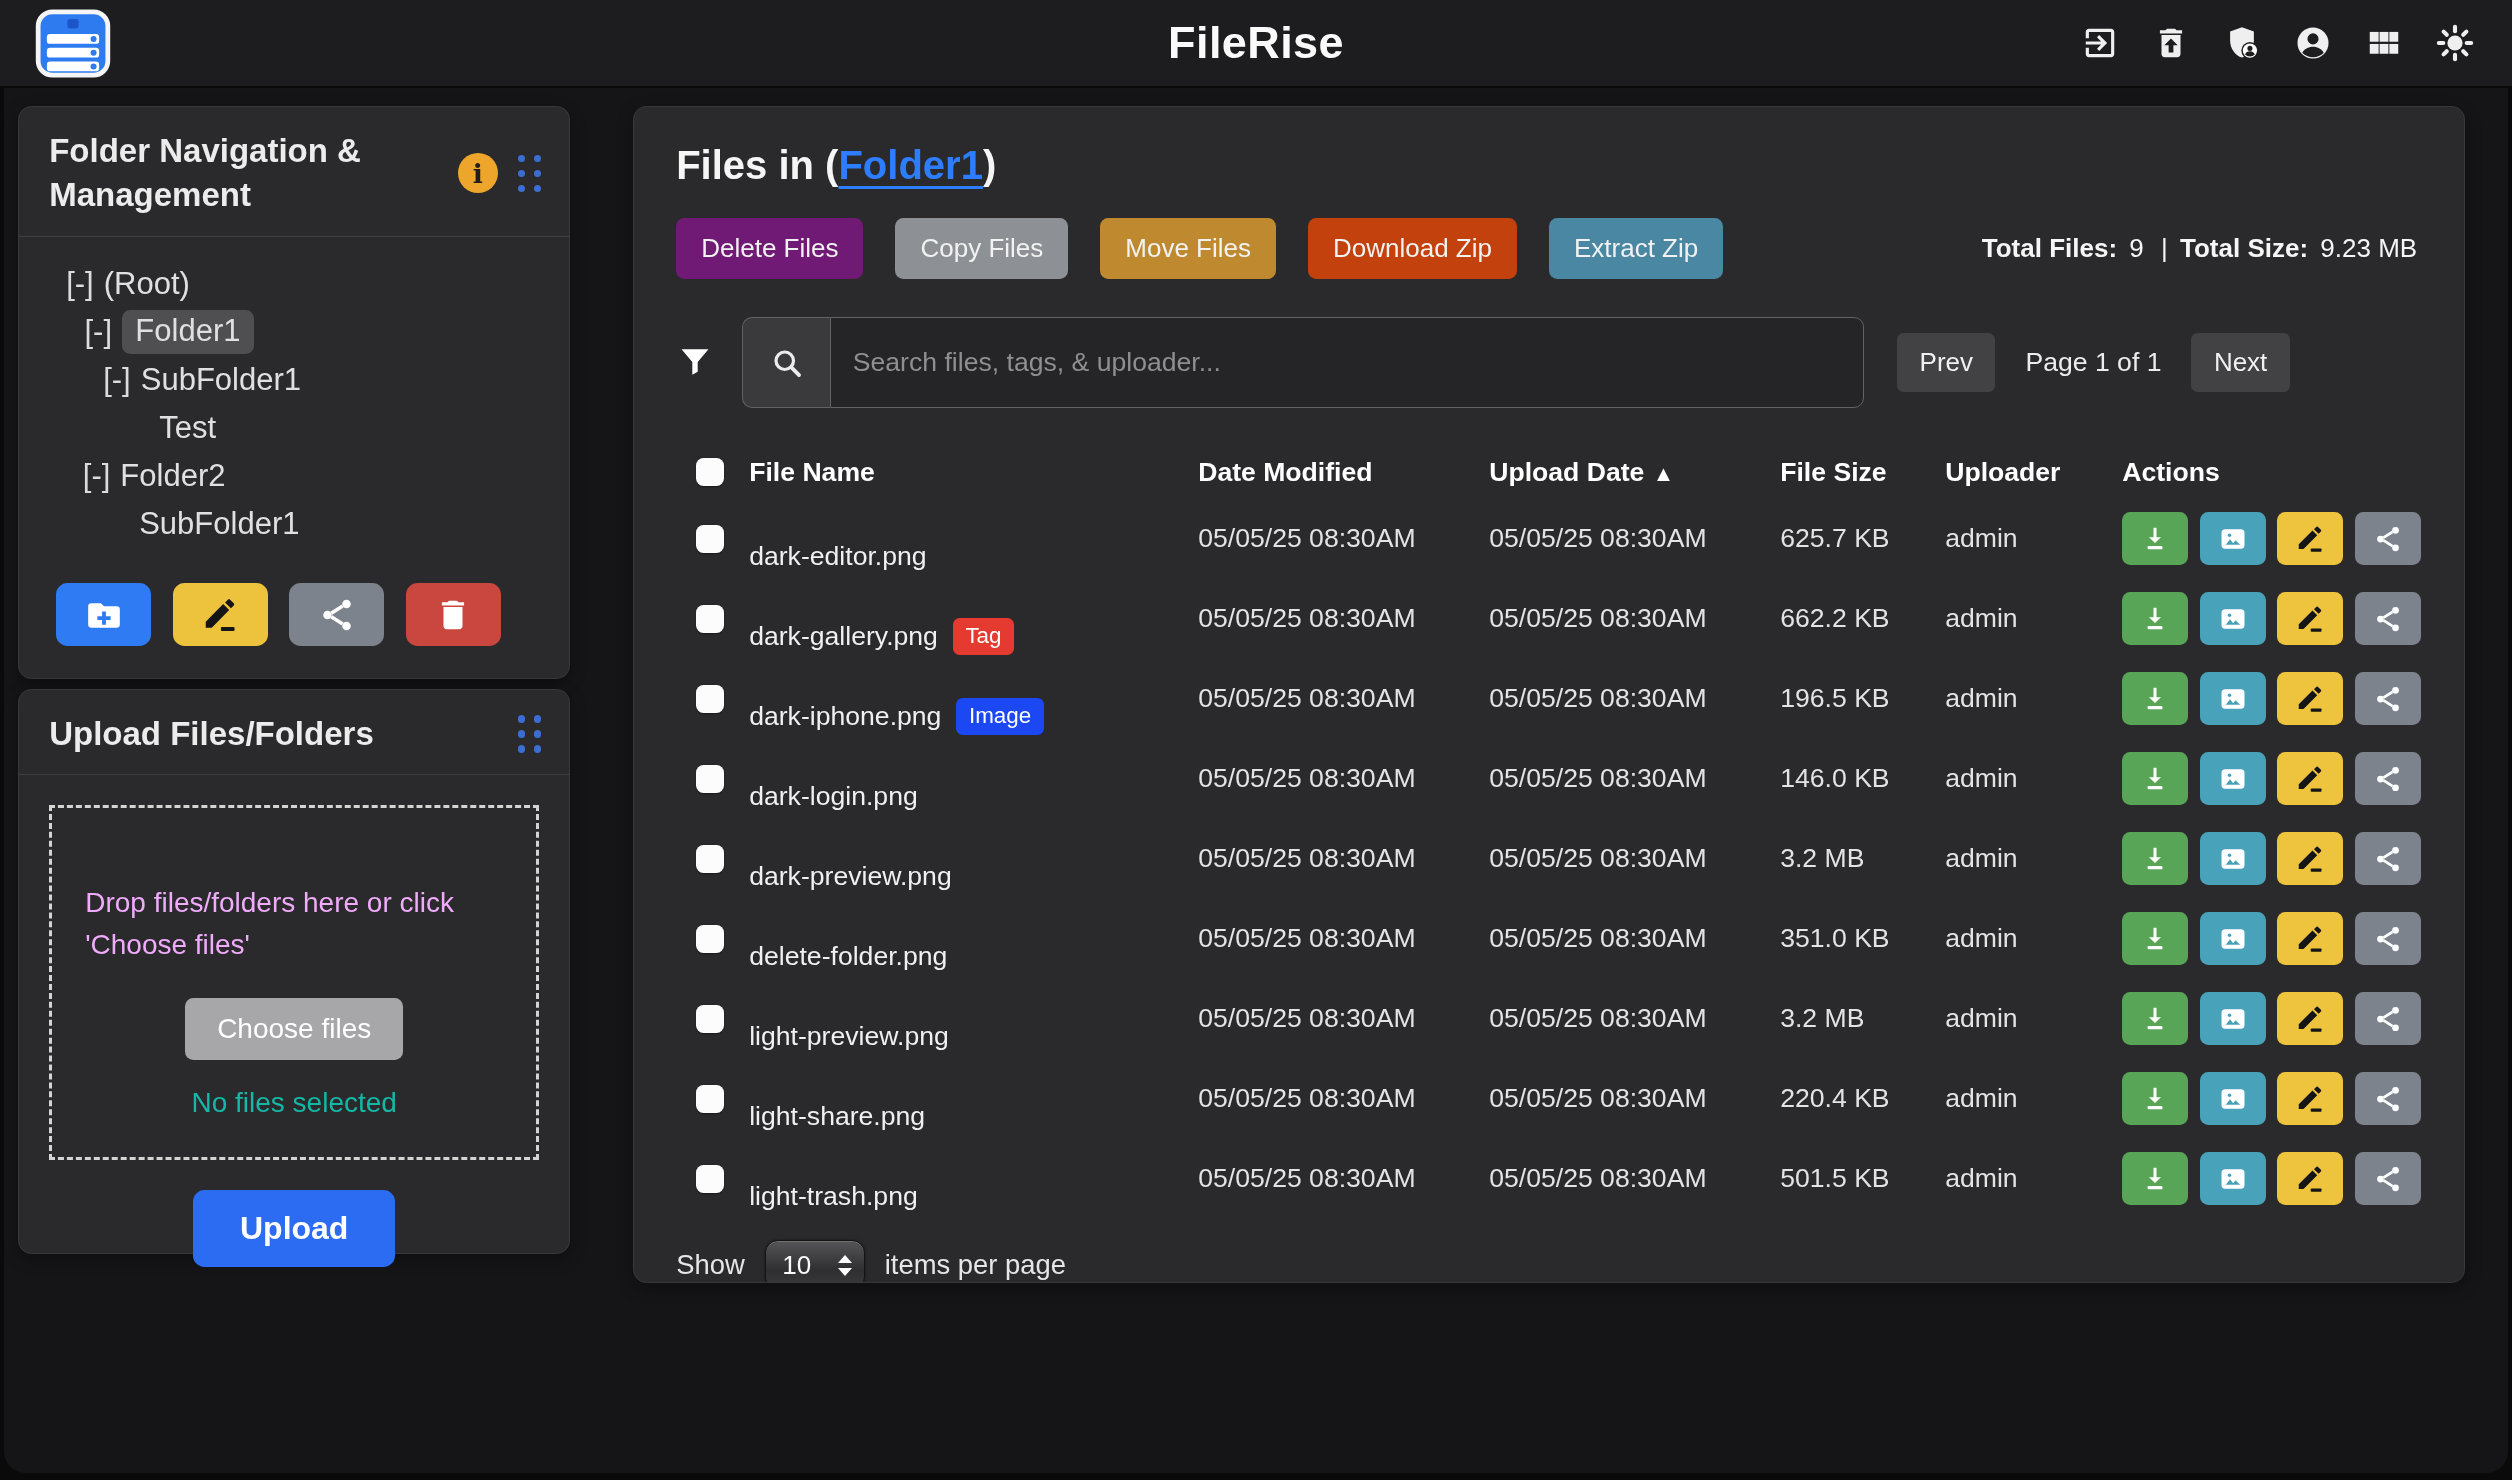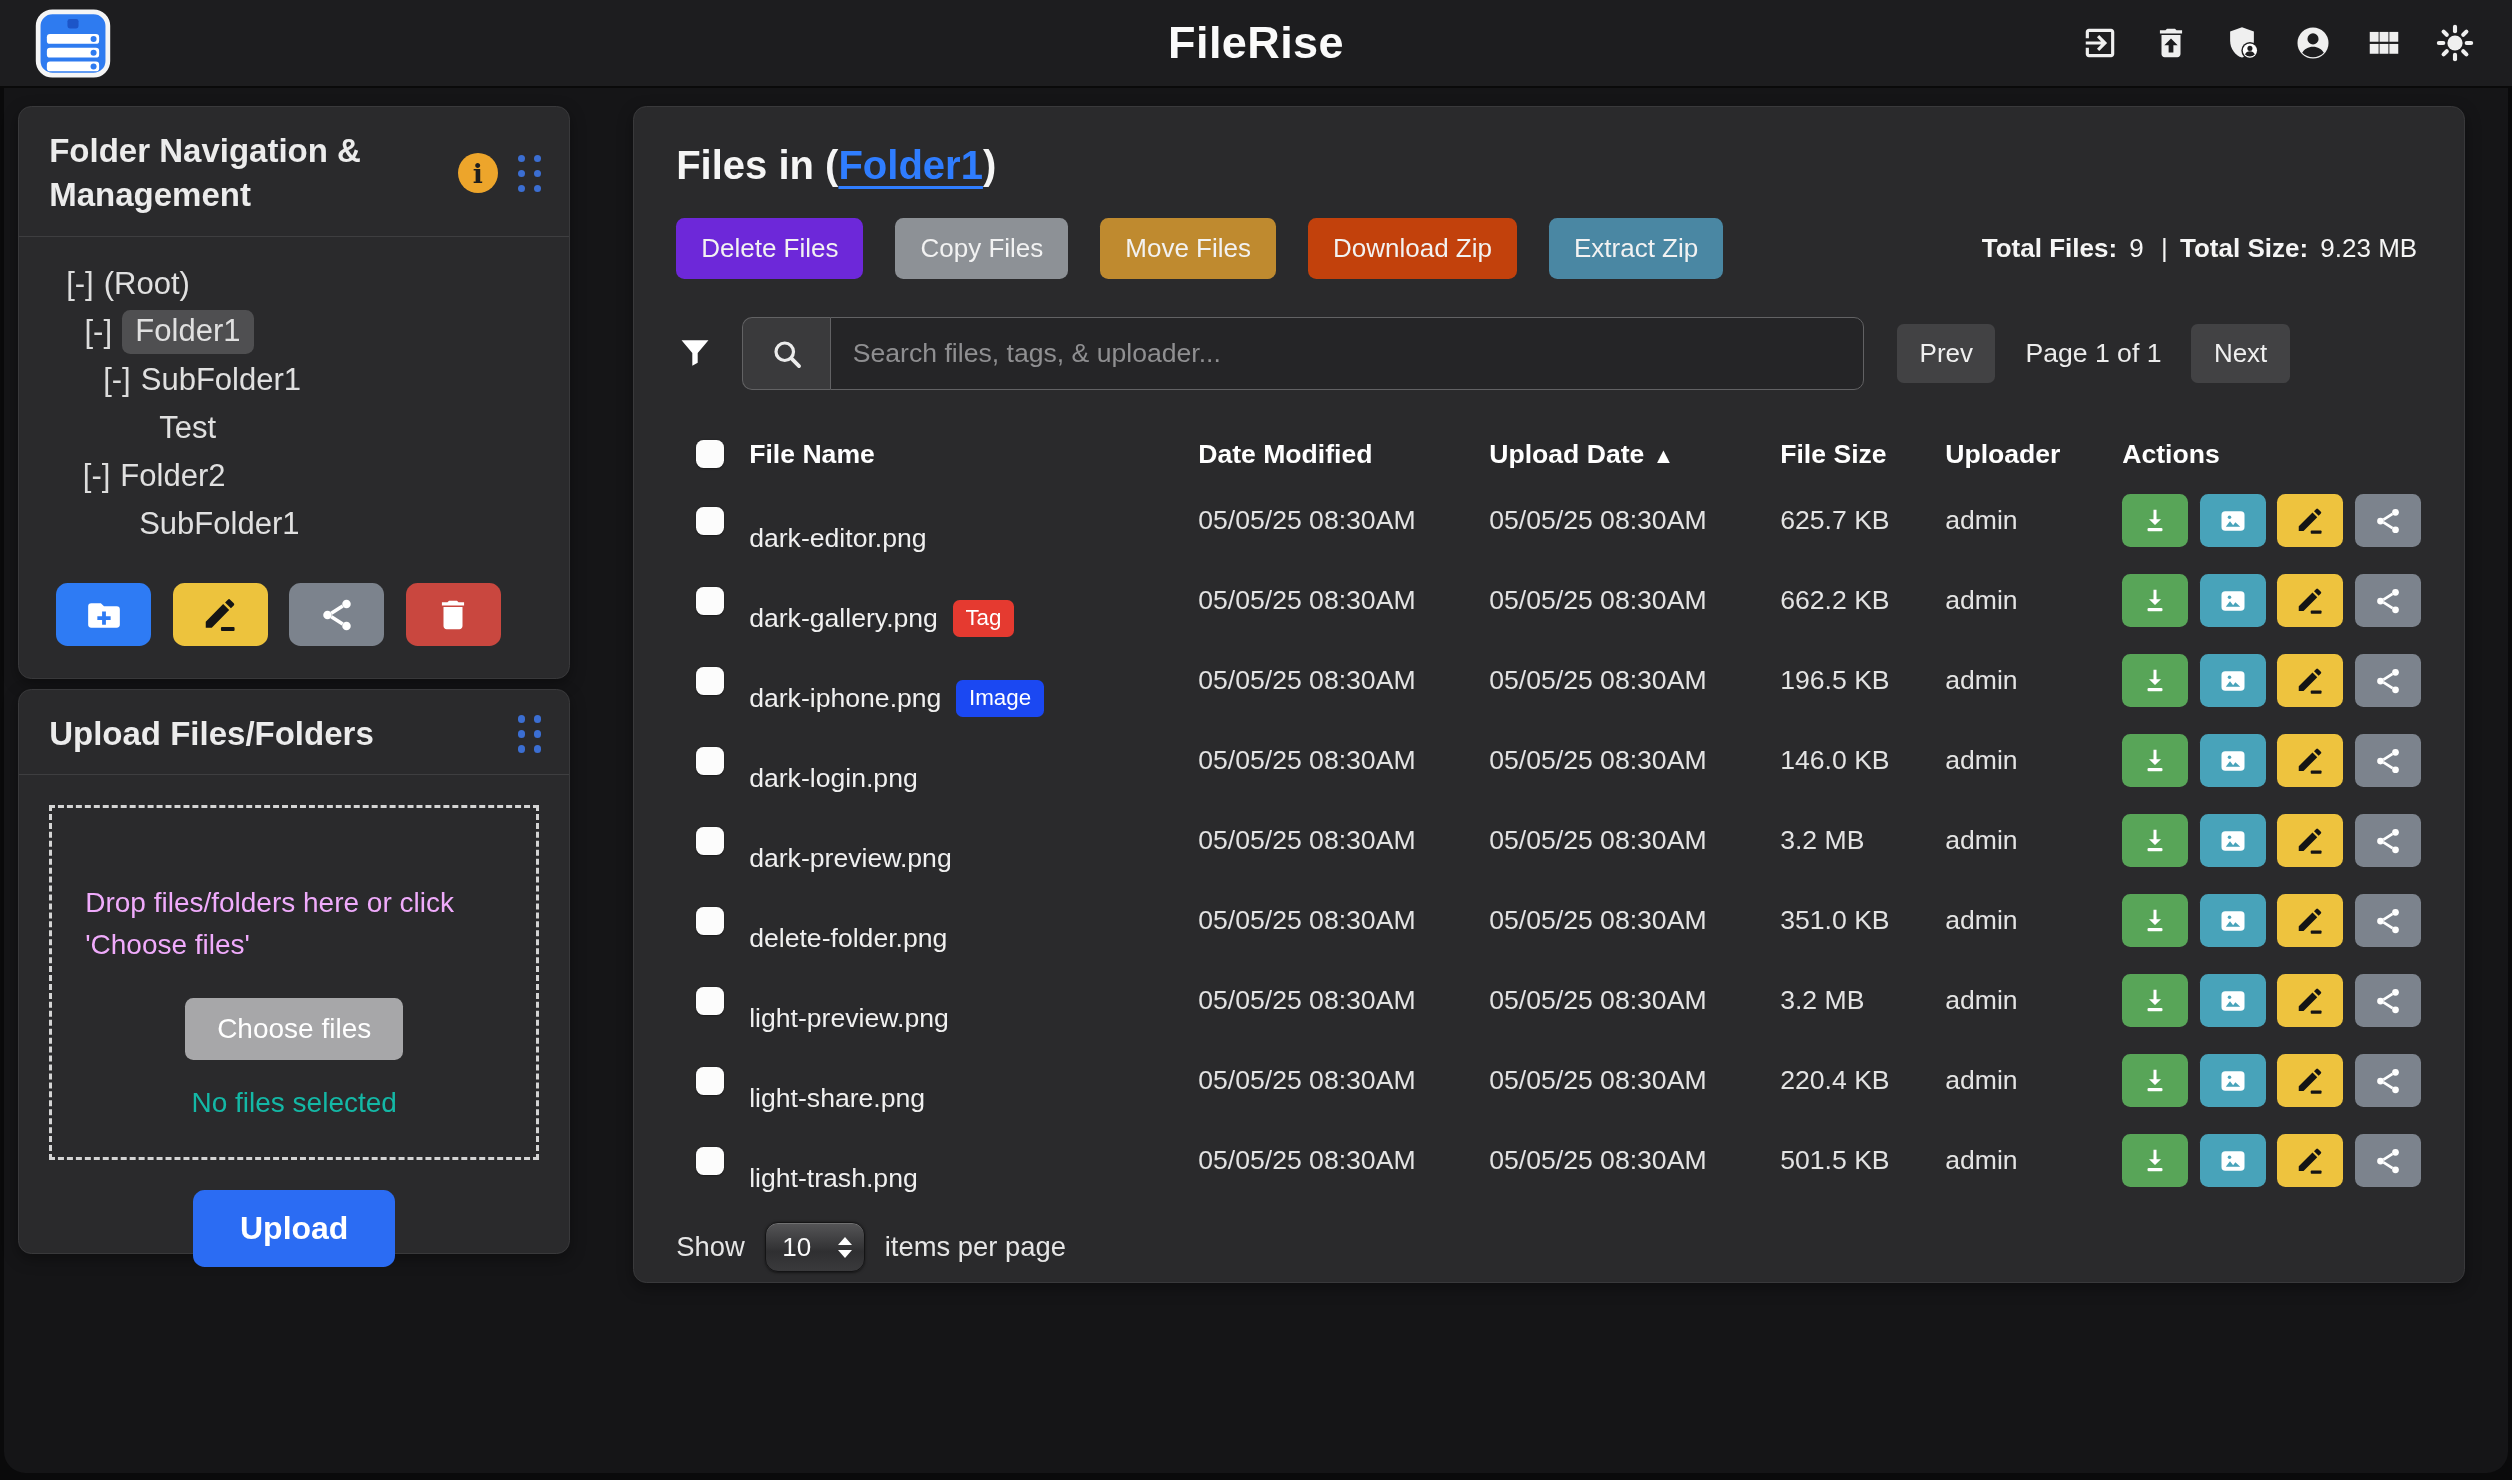--- a/index.html
+++ b/index.html
@@ -64,30 +64,30 @@
 
   
   .main-panel { left:629px; top:18.3px; width:1832px; height:1177px; padding:32px 42px; overflow:hidden; }
   .main-title { font-size:40px; font-weight:700; color:#f5f5f5; margin-top:3.3px; }
   .main-title a { color:#2f7dff; text-decoration:underline; text-decoration-thickness:3.3px;
                   text-underline-offset:6.6px; cursor:pointer; }
 
   .toolbar { display:flex; align-items:center; gap:32px; margin-top:30px; }
   .tbtn { border:none; border-radius:8.3px; color:#f2f2f2; font-size:26px;
           padding:15px 25px; cursor:pointer; }
-  .tbtn.red{background:#6d28d9;} .tbtn.gray{background:#8d9196;} .tbtn.orange{background:#bf8a2f;}
+  .tbtn.red{background:#701a75;} .tbtn.gray{background:#8d9196;} .tbtn.orange{background:#bf8a2f;}
   .tbtn.teal{background:#c2410c;} .tbtn.steel{background:#4a87a3;}
   .toolbar .spacer{flex:1;}
   .totals { font-size:26px; color:#f5f5f5; }
   .totals b { font-weight:700; }
   .totals span { padding:0 5px; }
 
   .search-row { display:flex; align-items:center; margin-top:38px; }
   .filter-ic { width:38px; height:38px; margin-right:28px; cursor:pointer; }
-  .search-group { display:flex; width:1122px; height:73px; }
+  .search-group { display:flex; width:1122px; height:91px; }
   .search-iconbox { width:88px; background:#3a3a3c; border:1.7px solid #626264;
                     border-right:none; border-radius:10px 0 0 10px;
                     display:flex; align-items:center; justify-content:center; cursor:pointer; }
   .search-iconbox svg { width:35px; height:35px; }
   .search-input { flex:1; background:#252527; border:1.7px solid #626264; border-radius:0 10px 10px 0;
                   color:#e8e8e8; font-size:26.6px; padding:0 21.6px; outline:none;
                   font-family:"Liberation Sans", sans-serif; }
   .search-input::placeholder { color:#8f8f91; }
   .pg-btn { background:#424244; color:#f0f0f0; border:none; border-radius:6.6px;
             font-size:26px; padding:14px 22.4px; cursor:pointer; }

